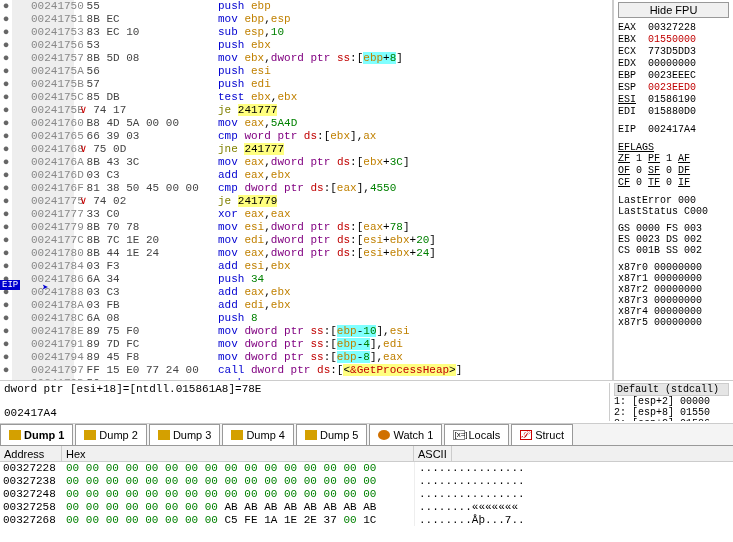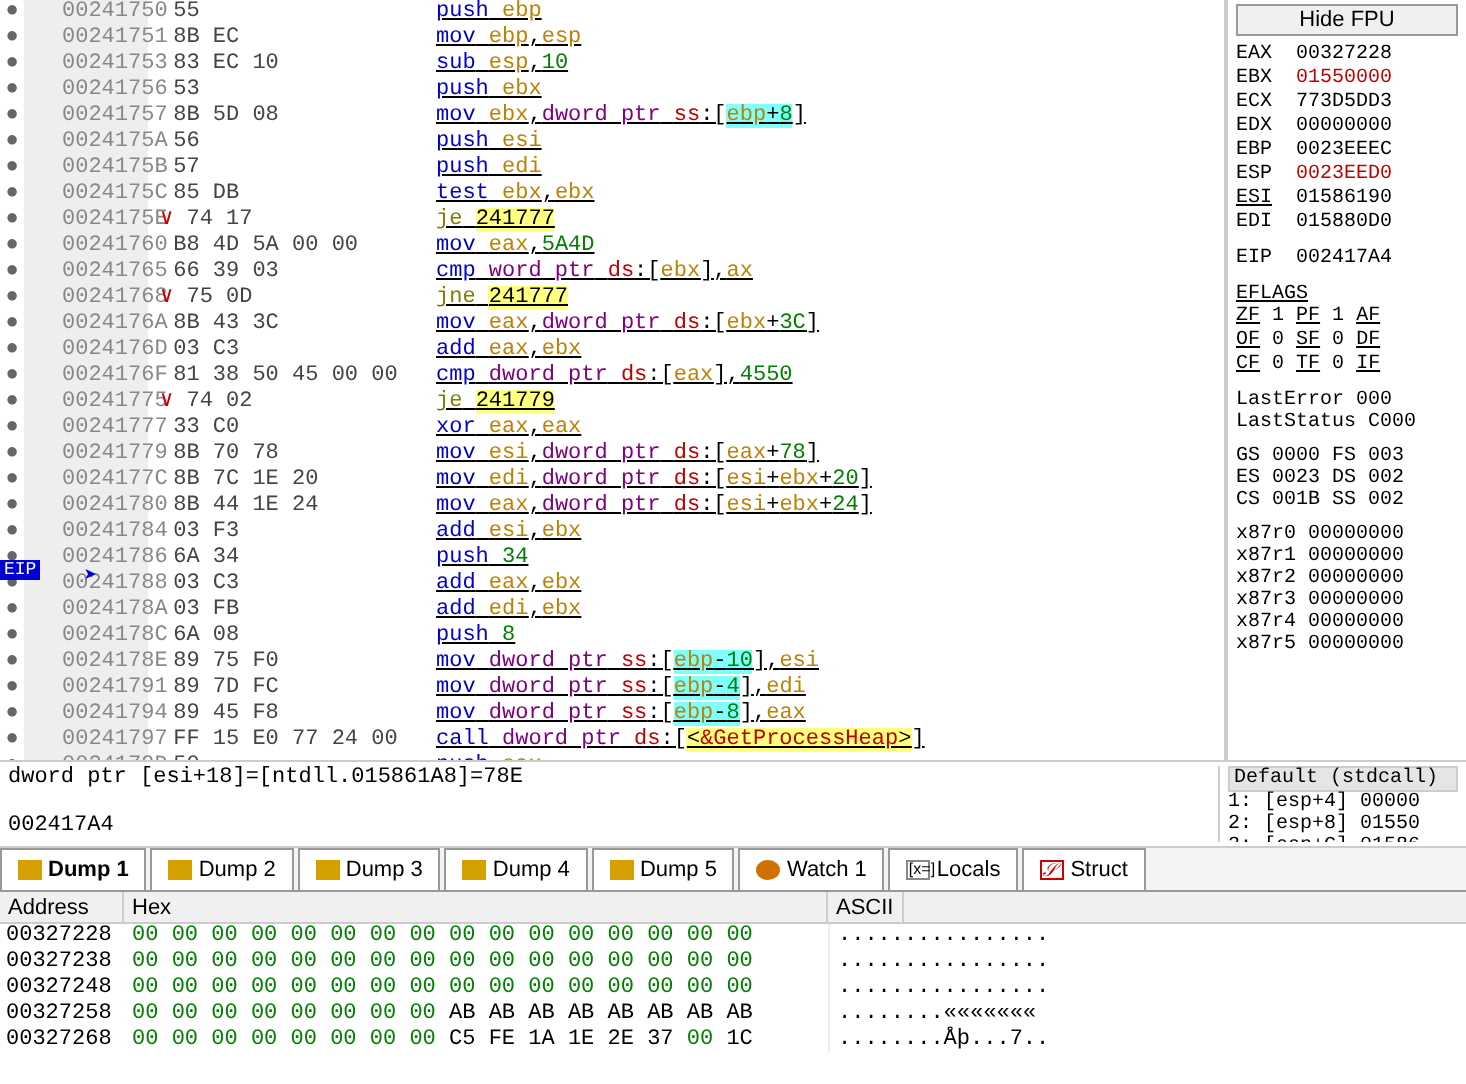--- a/index.html
+++ b/index.html
@@ -6,21 +6,21 @@
 body { font-family: Consolas, 'Courier New', monospace; font-size: 11px; background: #fff; width: 733px; height: 542px; overflow: hidden; position: relative; }
 .main { display: flex; height: 380px; }
 .disasm-panel { flex: 1; overflow: hidden; border-right: 1px solid #ccc; position: relative; }
 .disasm { overflow: auto; height: 100%; }
 .row { display: flex; height: 13px; line-height: 13px; white-space: pre; }
 .bp-col { width: 12px; text-align: center; color: #888; }
 .bp-dot { color: #666; }
 .addr { width: 62px; color: #888; background: #eee; padding-left: 19px; }
 .bytes { width: 140px; color: #444; padding-left: 6px; }
 .mnem { color: #0000d0; }
-.instr { flex: 1; padding-left: 4px; text-decoration: underline; }
+.instr { flex: 1; padding-left: 4px; }
 .reg { color: #c08000; }
 .num { color: #008000; }
 .ptr { color: #800080; }
 .seg { color: #c00000; }
 .br { color: #808000; }
 .hl-y { background: #ffff80; }
 .hl-c { background: #80ffff; }
 .jump-marker { position: absolute; left: 0; top: 280px; background: #0000d0; color: #fff; font-size: 9px; padding: 0 2px; }
 .reg-panel { width: 120px; border-left: 1px solid #ccc; padding: 2px 4px; font-size: 10px; overflow: hidden; }
 .reg-row { display: flex; gap: 6px; height: 12px; }
@@ -162,21 +162,21 @@
 
 <div class="mid-bar">
   <div class="mid-left">
     <div>dword ptr [esi+18]=[ntdll.015861A8]=78E</div>
     <div style="height:12px"></div>
     <div>002417A4</div>
   </div>
   <div class="mid-right">
     <div style="background:#e5e5e5;border:1px solid #ccc;padding:0 2px;">Default (stdcall)</div>
     <div id="stack">
-        <div>1: [esp+4] 00000</div>
+        <div>1: [esp+2] 00000</div>
         <div>2: [esp+8] 01550</div>
         <div>3: [esp+C] 01586</div>
       </div>
   </div>
 </div>
 
 <div class="tabs" id="tabs">
     <div class="tab active">
       <span class="tab-icon"></span>
       <span>Dump 1</span>

